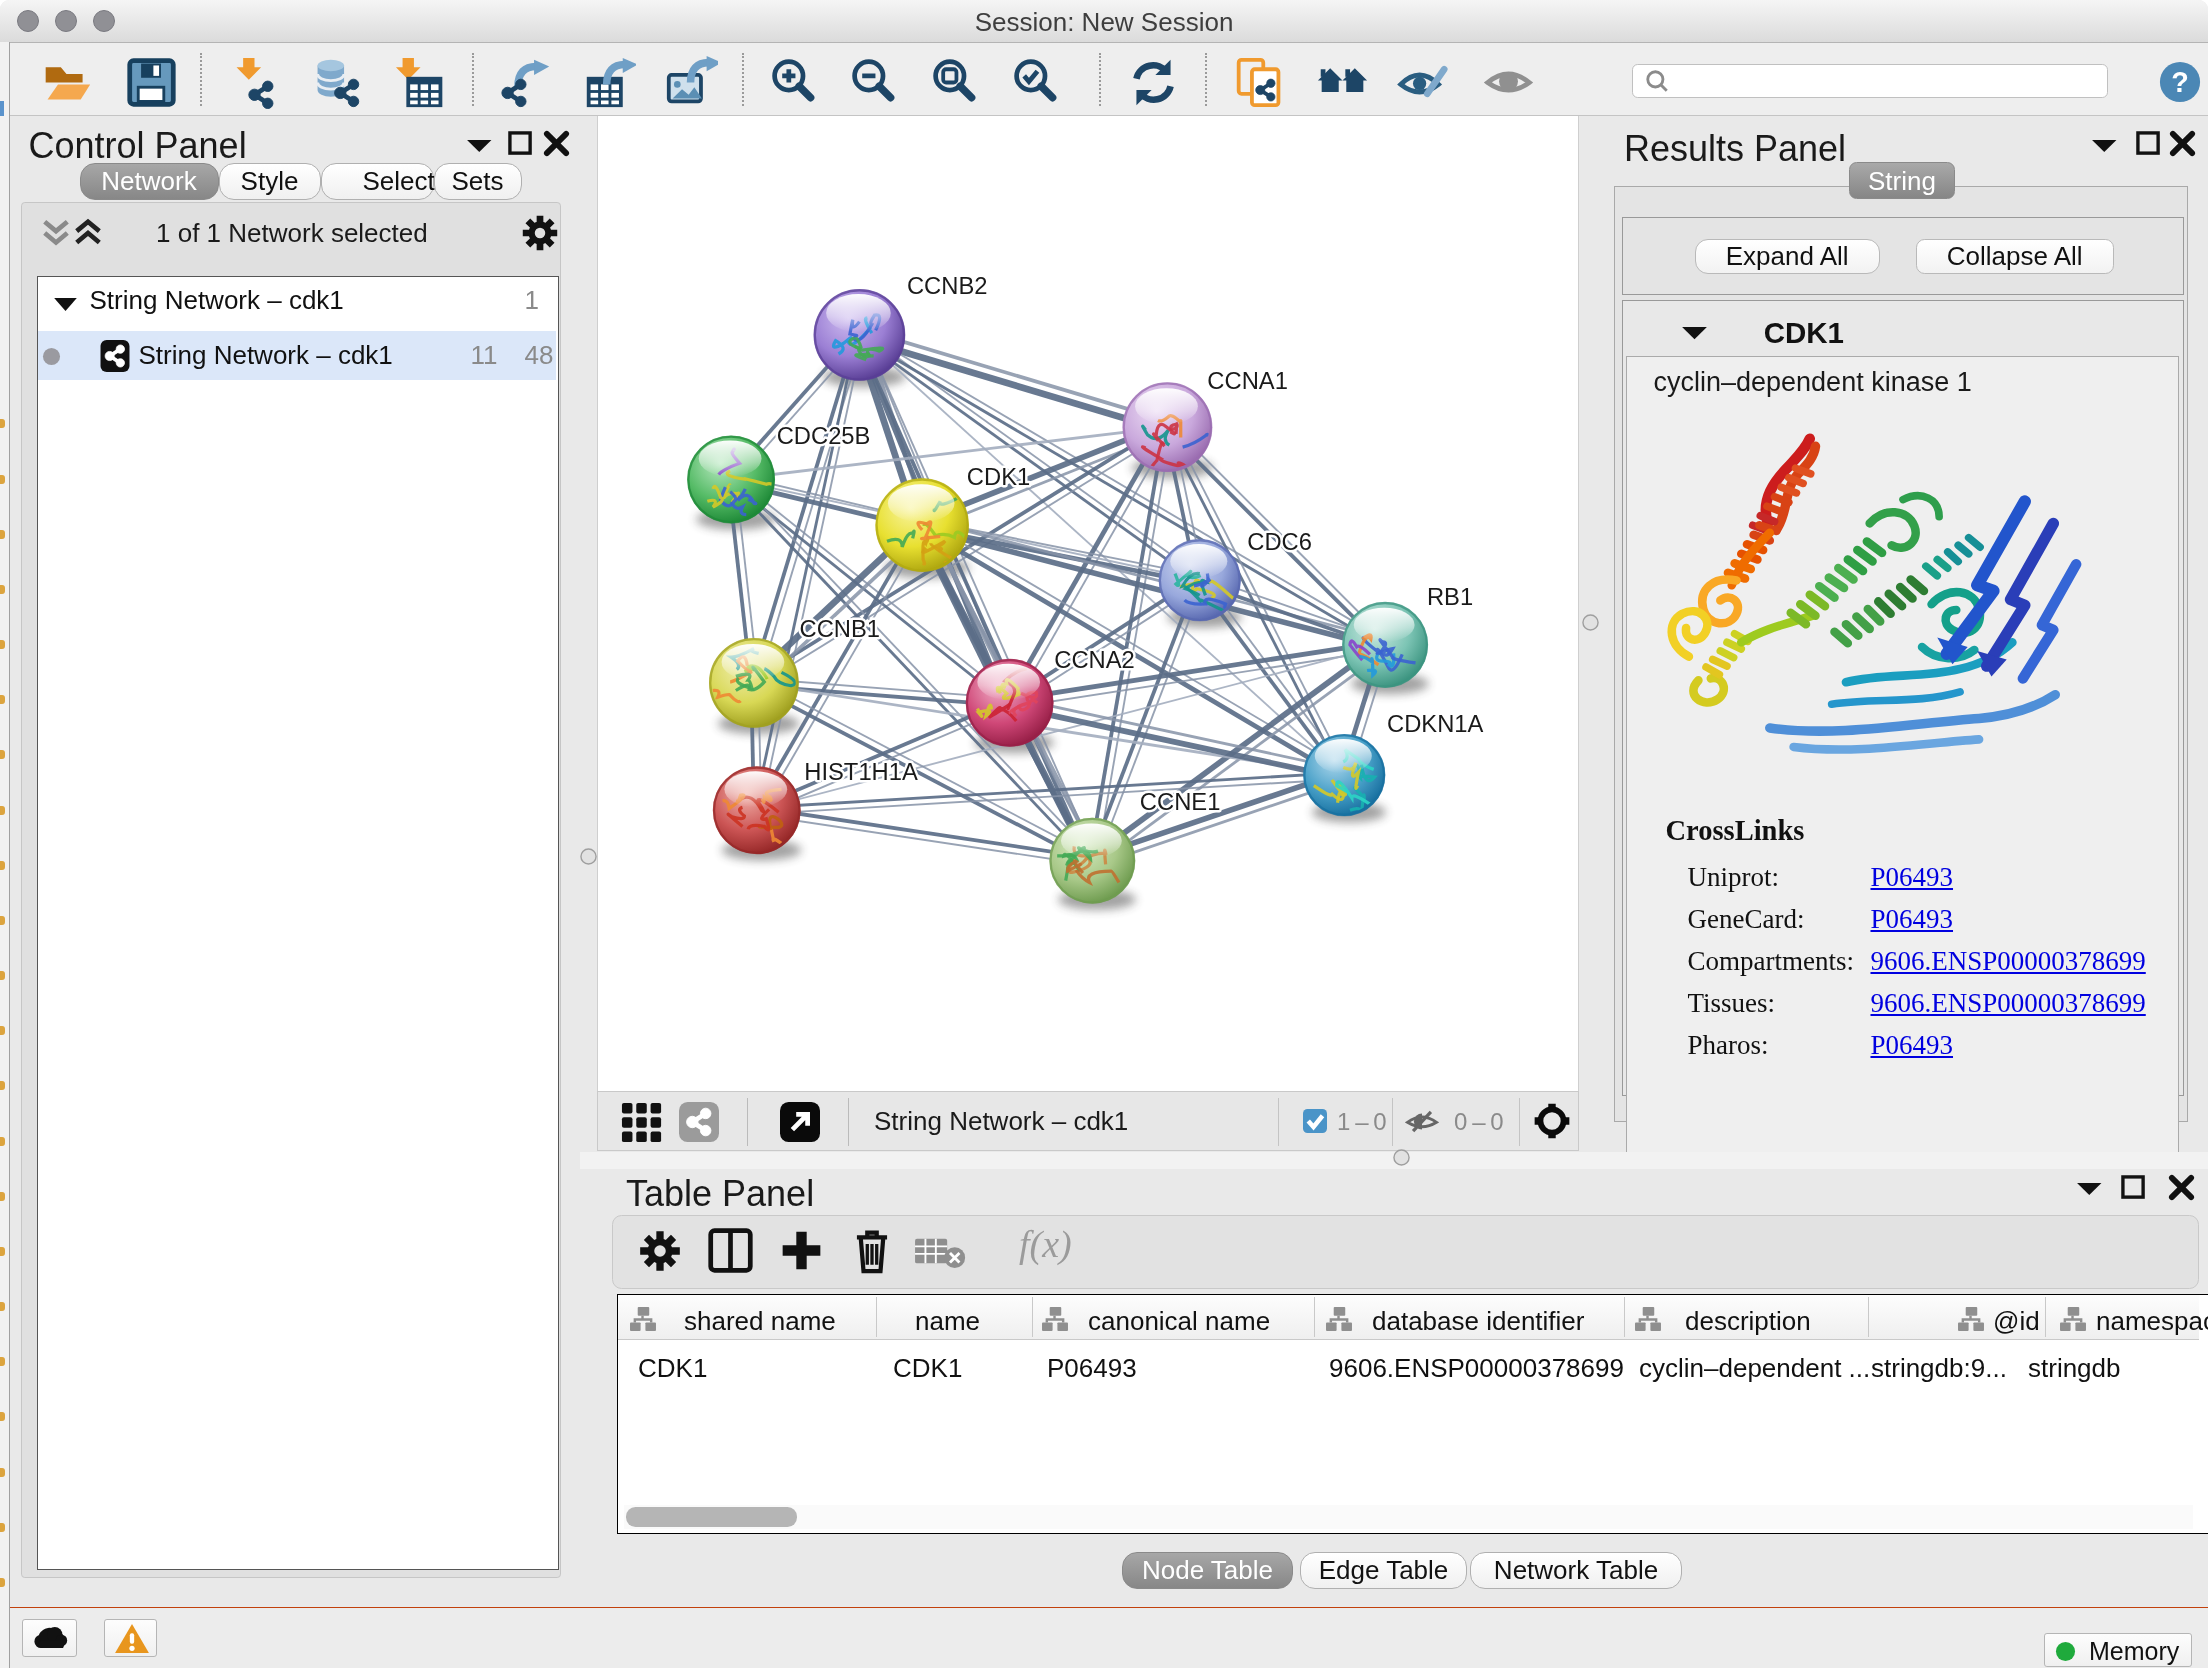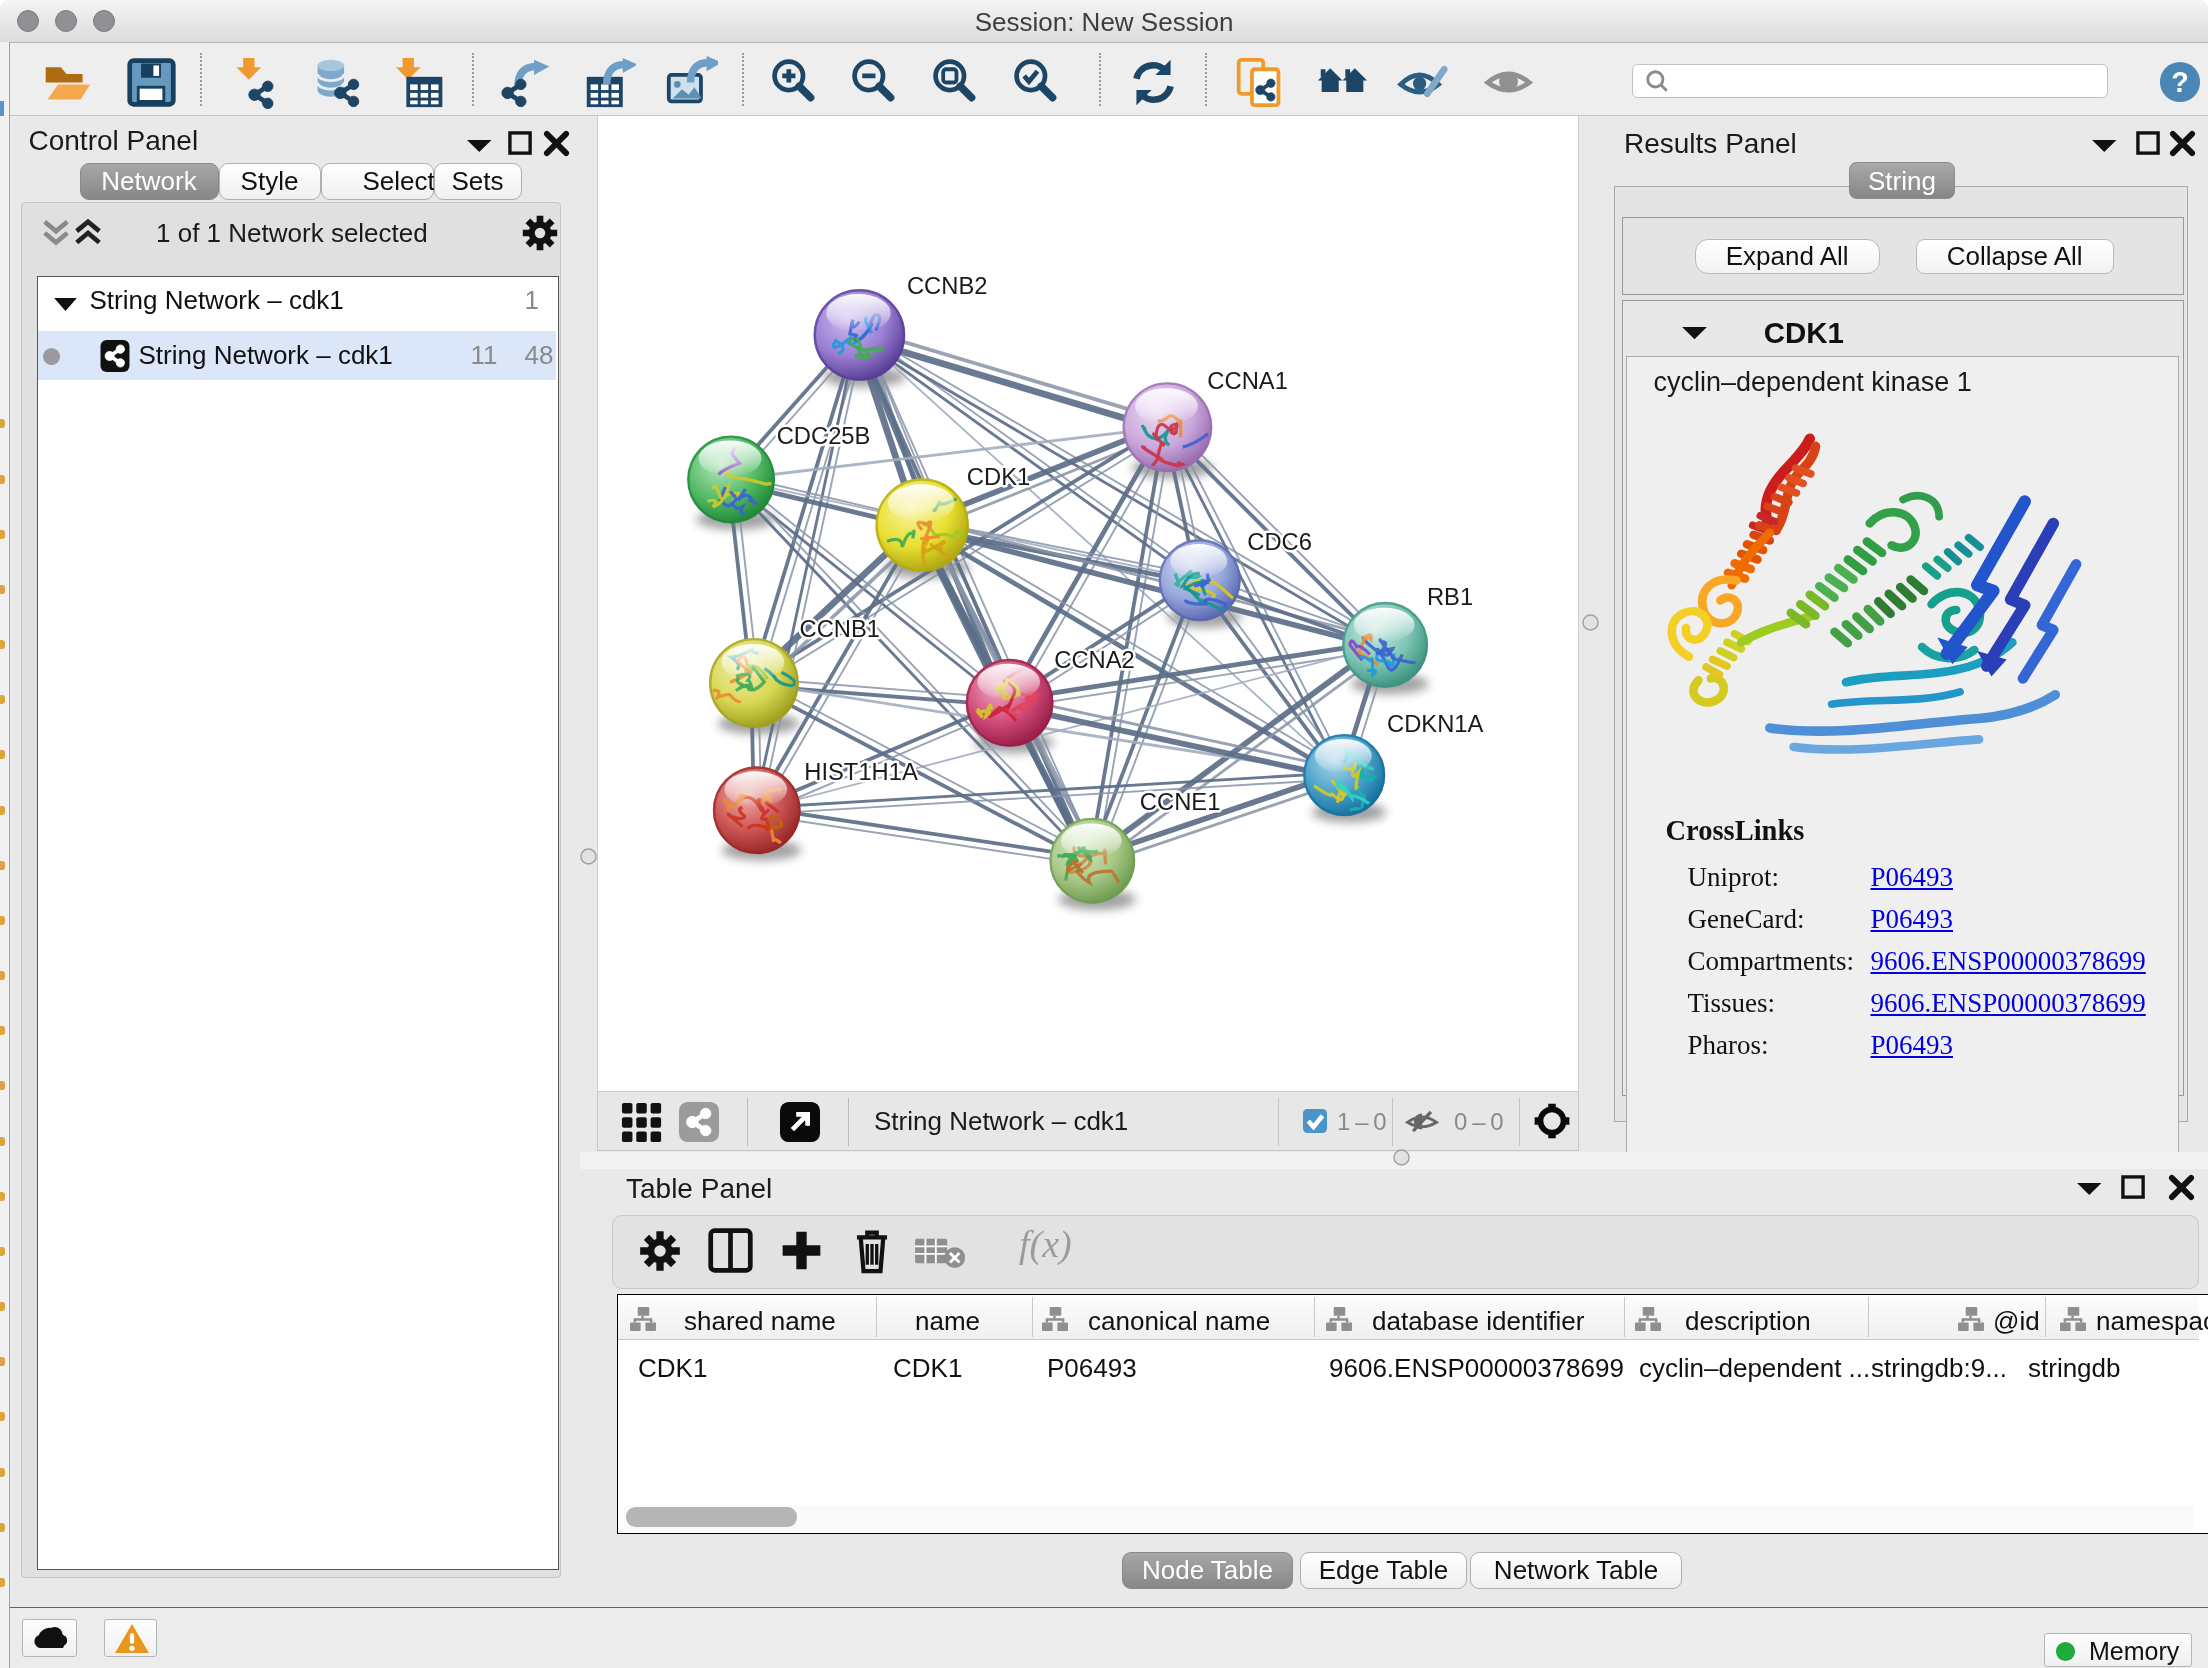--- a/index.html
+++ b/index.html
@@ -8,22 +8,22 @@
 .abs{position:absolute;}
 #titlebar{left:0;top:0;width:2208px;height:42px;background:linear-gradient(#f5f5f5,#dbdbdb);border-bottom:1px solid #b4b4b4;}
 .tl{position:absolute;top:9.5px;width:22px;height:22px;border-radius:50%;background:#909095;border:1px solid #7a7a80;box-sizing:border-box;}
 #title{position:absolute;top:6.7px;left:0;width:100%;text-align:center;font-size:26px;color:#3e3e3e;}
 #toolbar{left:0;top:43px;width:2208px;height:72px;background:#eeeeee;border-bottom:1px solid #c4c4c4;}
 .tbi{position:absolute;top:13.3px;}
 .tbsep{position:absolute;top:9.5px;width:0;height:53px;border-left:2.9px dotted #9a9a9a;}
 #searchbox{position:absolute;left:1632px;top:21px;width:476px;height:34px;background:#fff;border:1.9px solid #c0c0c0;border-radius:5.7px;box-sizing:border-box;}
 
 #cpanel{left:9.5px;top:116px;width:571px;height:1460px;background:#e9e9e9;}
-.phead{font-size:28px;color:#1a1a1a;}
-.tab{position:absolute;height:37px;box-sizing:border-box;border:1px solid #b0b0b0;background:linear-gradient(#ffffff,#f0f0f0);font-size:26px;color:#111;text-align:center;line-height:35px;border-radius:9px;}
+.phead{font-size:36px;color:#1a1a1a;}
+.tab{position:absolute;height:37px;box-sizing:border-box;border:1px solid #b0b0b0;background:linear-gradient(#ffffff,#f0f0f0);font-size:26px;color:#111;text-align:center;line-height:35px;border-radius:15px;}
 .tabsel{background:linear-gradient(#a7a7a7,#878787);color:#fff;border-color:#8a8a8a;}
 #cpgrey{position:absolute;left:11.4px;top:86px;width:540px;height:1376px;background:#e0e0e0;border:1px solid #c6c6c6;border-radius:3.8px;box-sizing:border-box;}
 #cplist{position:absolute;left:27px;top:160px;width:522px;height:1294px;background:#ffffff;border:1.9px solid #555;box-sizing:border-box;}
 
 #netpanel{left:597px;top:116px;width:982px;height:975px;background:#ffffff;border-left:1px solid #cfcfcf;border-right:1px solid #cfcfcf;box-sizing:border-box;}
 #netbar{left:597px;top:1091px;width:982px;height:60px;background:#e7e7e7;border:1px solid #c9c9c9;box-sizing:border-box;}
 
 #rpanel{left:1580px;top:116px;width:629px;height:1043px;background:#e9e9e9;}
 
 #tpanel{left:580px;top:1169px;width:1628px;height:438px;background:#e9e9e9;}

